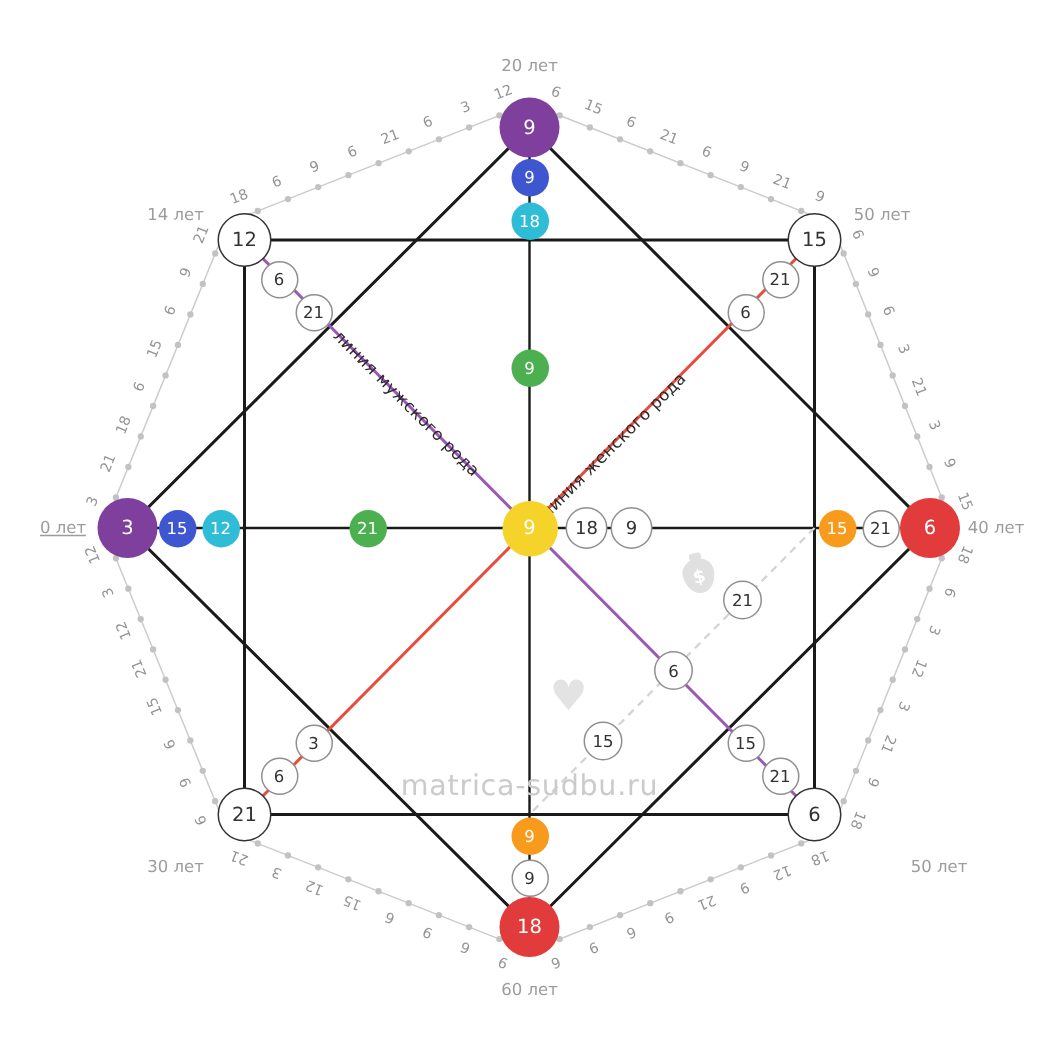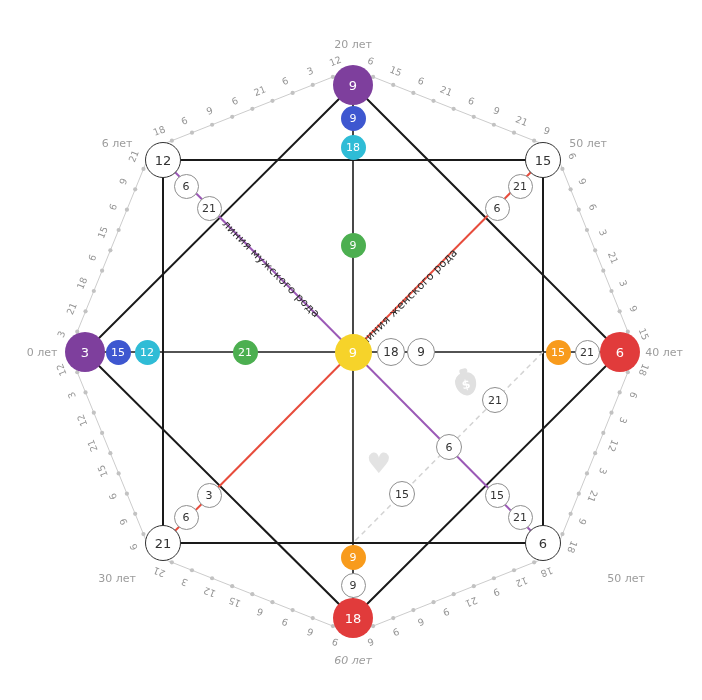--- a/index.html
+++ b/index.html
@@ -173,20 +173,21 @@
       <text transform="translate(72.47587744055826 394.8585099174479) rotate(-112.23427269420306)" text-anchor="middle" dominant-baseline="middle" font-size="9.5" fill="#949494">3</text>
       <text transform="translate(62.136374297931546 369.56558939240426) rotate(-112.23427269420306)" text-anchor="middle" dominant-baseline="middle" font-size="9.5" fill="#949494">12</text>
       <polygon points="353,85 620,352 353,618 85,352" fill="none" stroke="#1a1a1a" stroke-width="2"></polygon>
       <polygon points="163,160 543,160 543,543 163,543" fill="none" stroke="#1a1a1a" stroke-width="2"></polygon>
       <line x1="85" y1="352" x2="620" y2="352" stroke="#1a1a1a" stroke-width="1.6"></line>
       <line x1="353" y1="85" x2="353" y2="618" stroke="#1a1a1a" stroke-width="1.6"></line>
       <line x1="163" y1="160" x2="543" y2="543" stroke="#9b59b6" stroke-width="2"></line>
       <line x1="543" y1="160" x2="163" y2="543" stroke="#e74c3c" stroke-width="2"></line>
       <line x1="543" y1="352" x2="353" y2="543" stroke="#d3d3d3" stroke-width="1.5" stroke-dasharray="5 4"></line>
     </svg>
+  <div class="watermark">matrica-sudbu.ru</div>
 <div class="icon-bag" style="left: 466px; top: 384px;">$</div>
     <div class="icon-heart" style="left: 379px; top: 464px;">♥</div>
     <div class="circle" style="left: 334.5px; top: 333.5px; width: 37px; height: 37px; font-size: 13px; background: rgb(246, 211, 42); color: rgb(255, 255, 255);">9</div>
     <div class="circle" style="left: 65px; top: 332px; width: 40px; height: 40px; font-size: 13px; background: rgb(126, 63, 157); color: rgb(255, 255, 255);">3</div>
     <div class="circle" style="left: 333px; top: 65px; width: 40px; height: 40px; font-size: 13px; background: rgb(126, 63, 157); color: rgb(255, 255, 255);">9</div>
     <div class="circle" style="left: 600px; top: 332px; width: 40px; height: 40px; font-size: 13px; background: rgb(225, 59, 59); color: rgb(255, 255, 255);">6</div>
     <div class="circle" style="left: 333px; top: 598px; width: 40px; height: 40px; font-size: 13px; background: rgb(225, 59, 59); color: rgb(255, 255, 255);">18</div>
     <div class="circle" style="left: 145px; top: 142px; width: 36px; height: 36px; font-size: 13px; background: rgb(255, 255, 255); border: 1.5px solid rgb(51, 51, 51); color: rgb(51, 51, 51);">12</div>
     <div class="circle" style="left: 525px; top: 142px; width: 36px; height: 36px; font-size: 13px; background: rgb(255, 255, 255); border: 1.5px solid rgb(51, 51, 51); color: rgb(51, 51, 51);">15</div>
     <div class="circle" style="left: 525px; top: 525px; width: 36px; height: 36px; font-size: 13px; background: rgb(255, 255, 255); border: 1.5px solid rgb(51, 51, 51); color: rgb(51, 51, 51);">6</div>
@@ -207,23 +208,23 @@
     <div class="circle" style="left: 196.5px; top: 195.5px; width: 25px; height: 25px; font-size: 11px; background: rgb(255, 255, 255); border: 1.2px solid rgb(143, 143, 143); color: rgb(51, 51, 51);">21</div>
     <div class="circle" style="left: 507.5px; top: 173.5px; width: 25px; height: 25px; font-size: 11px; background: rgb(255, 255, 255); border: 1.2px solid rgb(143, 143, 143); color: rgb(51, 51, 51);">21</div>
     <div class="circle" style="left: 484.5px; top: 195.5px; width: 25px; height: 25px; font-size: 11px; background: rgb(255, 255, 255); border: 1.2px solid rgb(143, 143, 143); color: rgb(51, 51, 51);">6</div>
     <div class="circle" style="left: 173.5px; top: 504.5px; width: 25px; height: 25px; font-size: 11px; background: rgb(255, 255, 255); border: 1.2px solid rgb(143, 143, 143); color: rgb(51, 51, 51);">6</div>
     <div class="circle" style="left: 196.5px; top: 482.5px; width: 25px; height: 25px; font-size: 11px; background: rgb(255, 255, 255); border: 1.2px solid rgb(143, 143, 143); color: rgb(51, 51, 51);">3</div>
     <div class="circle" style="left: 507.5px; top: 504.5px; width: 25px; height: 25px; font-size: 11px; background: rgb(255, 255, 255); border: 1.2px solid rgb(143, 143, 143); color: rgb(51, 51, 51);">21</div>
     <div class="circle" style="left: 484.5px; top: 482.5px; width: 25px; height: 25px; font-size: 11px; background: rgb(255, 255, 255); border: 1.2px solid rgb(143, 143, 143); color: rgb(51, 51, 51);">15</div>
     <div class="circle" style="left: 482px; top: 387px; width: 26px; height: 26px; font-size: 11px; background: rgb(255, 255, 255); border: 1.2px solid rgb(143, 143, 143); color: rgb(51, 51, 51);">21</div>
     <div class="circle" style="left: 436px; top: 434px; width: 26px; height: 26px; font-size: 11px; background: rgb(255, 255, 255); border: 1.2px solid rgb(143, 143, 143); color: rgb(51, 51, 51);">6</div>
     <div class="circle" style="left: 389px; top: 481px; width: 26px; height: 26px; font-size: 11px; background: rgb(255, 255, 255); border: 1.2px solid rgb(143, 143, 143); color: rgb(51, 51, 51);">15</div>
-    <div class="age-label" style="left: 42px; top: 352px;">0 лет</div>
-    <div class="age-label" style="left: 117px; top: 143px;">6 лет</div>
+    <div class="age-label" style="left: 42px; top: 352px; text-decoration: underline;">0 лет</div>
+    <div class="age-label" style="left: 117px; top: 143px;">14 лет</div>
     <div class="age-label" style="left: 353px; top: 44px; text-align: right;">20 лет</div>
     <div class="age-label" style="left: 588px; top: 143px;">50 лет</div>
     <div class="age-label" style="left: 664px; top: 352px;">40 лет</div>
     <div class="age-label" style="left: 588px; top: 578px; margin-left: 38px;">50 лет</div>
-    <div class="age-label" style="left: 353px; top: 660px; font-style: italic;">60 лет</div>
+    <div class="age-label" style="left: 353px; top: 660px;">60 лет</div>
     <div class="age-label" style="left: 117px; top: 578px;">30 лет</div>
     <div class="line-label" style="left: 271px; top: 269px; transform: translate(-50%, -50%) rotate(45deg);">линия мужского рода</div>
     <div class="line-label" style="left: 409px; top: 297px; transform: translate(-50%, -50%) rotate(-45deg);">линия женского рода</div>
   </div>
 
 </body></html>

